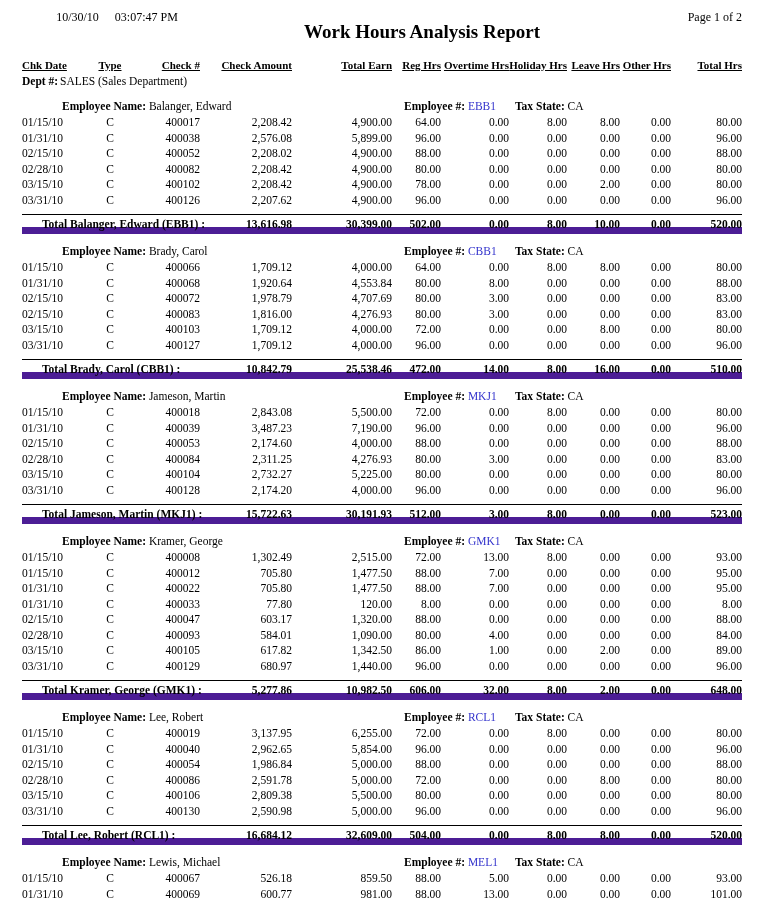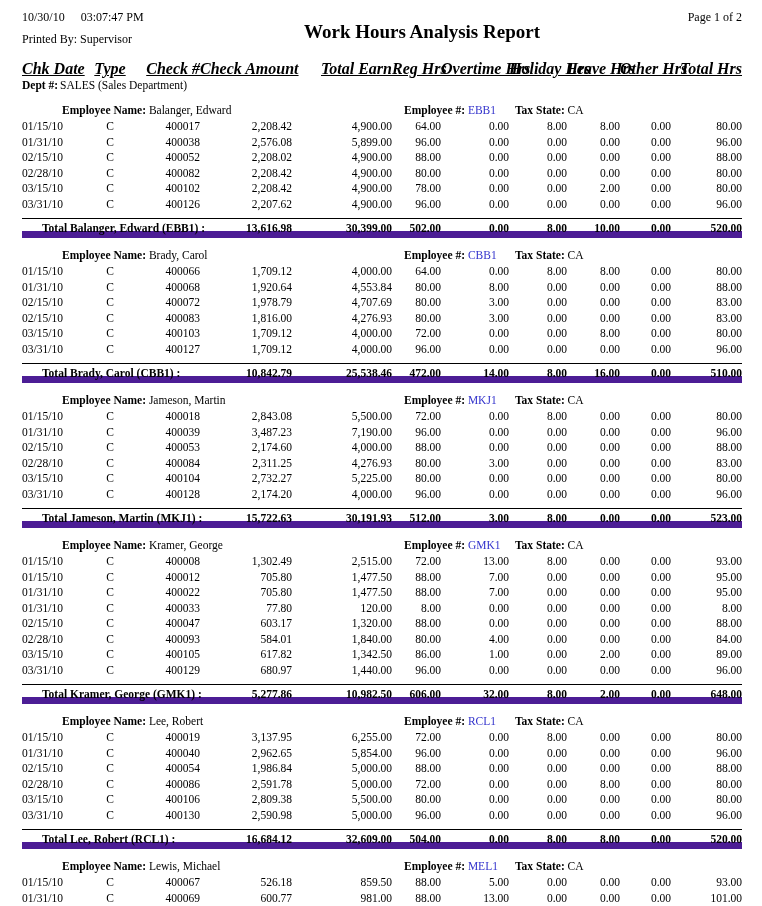--- a/index.html
+++ b/index.html
@@ -8,31 +8,31 @@
     width: 762px; height: 906px;
     background: #ffffff; color: #000000;
     font-family: "Liberation Serif", "DejaVu Serif", serif;
     overflow: hidden;
   }
   .page { padding: 10px 20px 0 22px; width: 762px; }
 
   
   .report-header { display: flex; align-items: flex-start; }
   .hdr-left { width: 190px; font-size: 12px; }
-  .hdr-left .line1 { margin-bottom: 7px; }
+  .hdr-left .line1 { margin-bottom: 7px; text-align: center; }
   .time { margin-left: 16px; }
   .hdr-center { flex: 1; text-align: center; }
   .company { font-weight: bold; font-size: 14px; }
   .title { font-weight: bold; font-size: 19px; margin-top: 11px; }
   .hdr-right { width: 110px; text-align: right; font-size: 12px; }
 
   
   .grid { display: grid; grid-template-columns: 66px 44px 68px 92px 100px 49px 68px 58px 53px 51px 71px; width: 720px; }
   .a-l { text-align: left; } .a-c { text-align: center; } .a-r { text-align: right; }
-  .hcell { font-weight: bold; text-decoration: underline; font-size: 16px; white-space: nowrap; font-style: italic; }
+  .hcell { font-weight: bold; text-decoration: underline; font-size: 11px; white-space: nowrap; }
   .cell  { font-size: 11.5px; white-space: nowrap; }
 
   #col-headers { margin-top: 14px; height: 16px; line-height: 16px; }
   .dept-row { font-size: 11.5px; height: 16px; line-height: 16px; }
   .dept-row .dept-lbl { font-weight: bold; display: inline-block; width: 38px; }
 
   .emp-block { margin-top: 9px; }
   .emp-hdr { position: relative; height: 16px; line-height: 16px; font-size: 11.5px; }
   .grp { white-space: nowrap; }
   .grp .lbl { font-weight: bold; }
@@ -56,21 +56,20 @@
 </head>
 <body>
 
 <div class="page">
 
   <div class="report-header">
     <div class="hdr-left">
       <div class="line1">
         <span>10/30/10</span><span class="time">03:07:47 PM</span>
       </div>
-      <div>Printed By: Supervisor</div>
     </div>
     <div class="hdr-center">
       <div class="title">Work Hours Analysis Report</div>
     </div>
     <div class="hdr-right">Page 1 of 2</div>
   </div>
 
   <div class="grid" id="col-headers">
       <span class="hcell a-l">Chk Date</span>
       <span class="hcell a-c">Type</span>
@@ -477,21 +476,21 @@
             <span class="cell a-r">0.00</span>
             <span class="cell a-r">0.00</span>
             <span class="cell a-r">88.00</span>
           </div>
 
   <div class="grid data-row">
             <span class="cell a-l">02/28/10</span>
             <span class="cell a-c">C</span>
             <span class="cell a-r">400093</span>
             <span class="cell a-r">584.01</span>
-            <span class="cell a-r">1,840.00</span>
+            <span class="cell a-r">1,090.00</span>
             <span class="cell a-r">80.00</span>
             <span class="cell a-r">4.00</span>
             <span class="cell a-r">0.00</span>
             <span class="cell a-r">0.00</span>
             <span class="cell a-r">0.00</span>
             <span class="cell a-r">84.00</span>
           </div>
 
   <div class="grid data-row">
             <span class="cell a-l">03/15/10</span>

